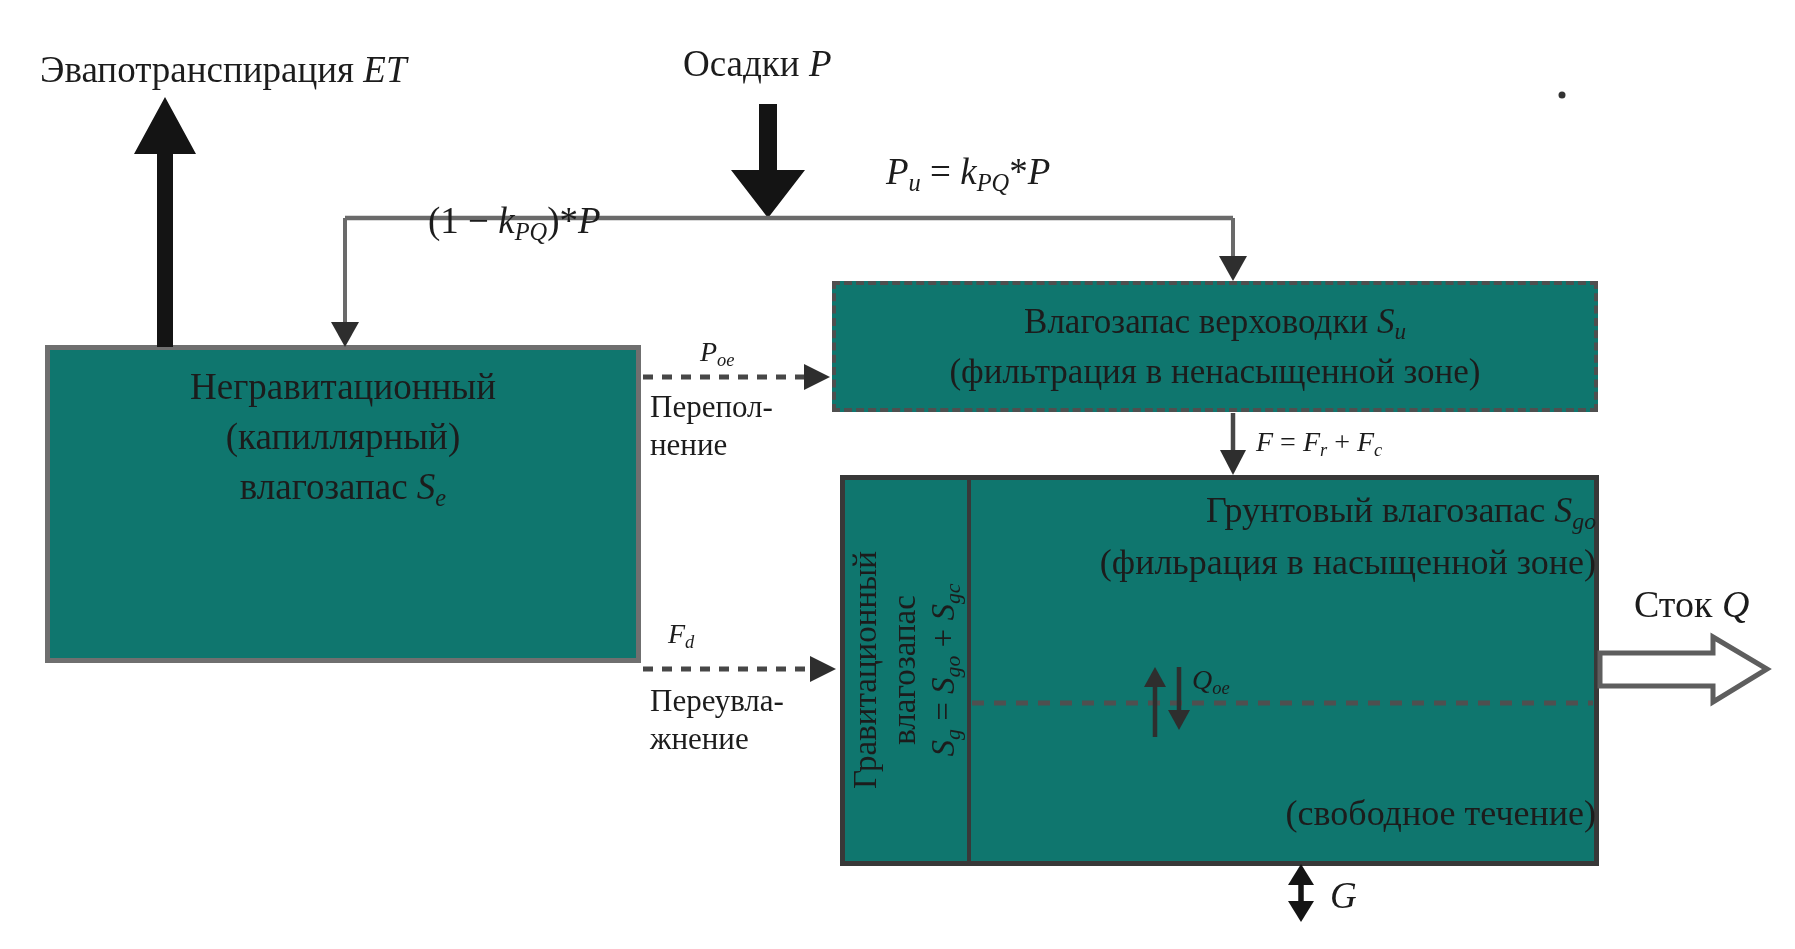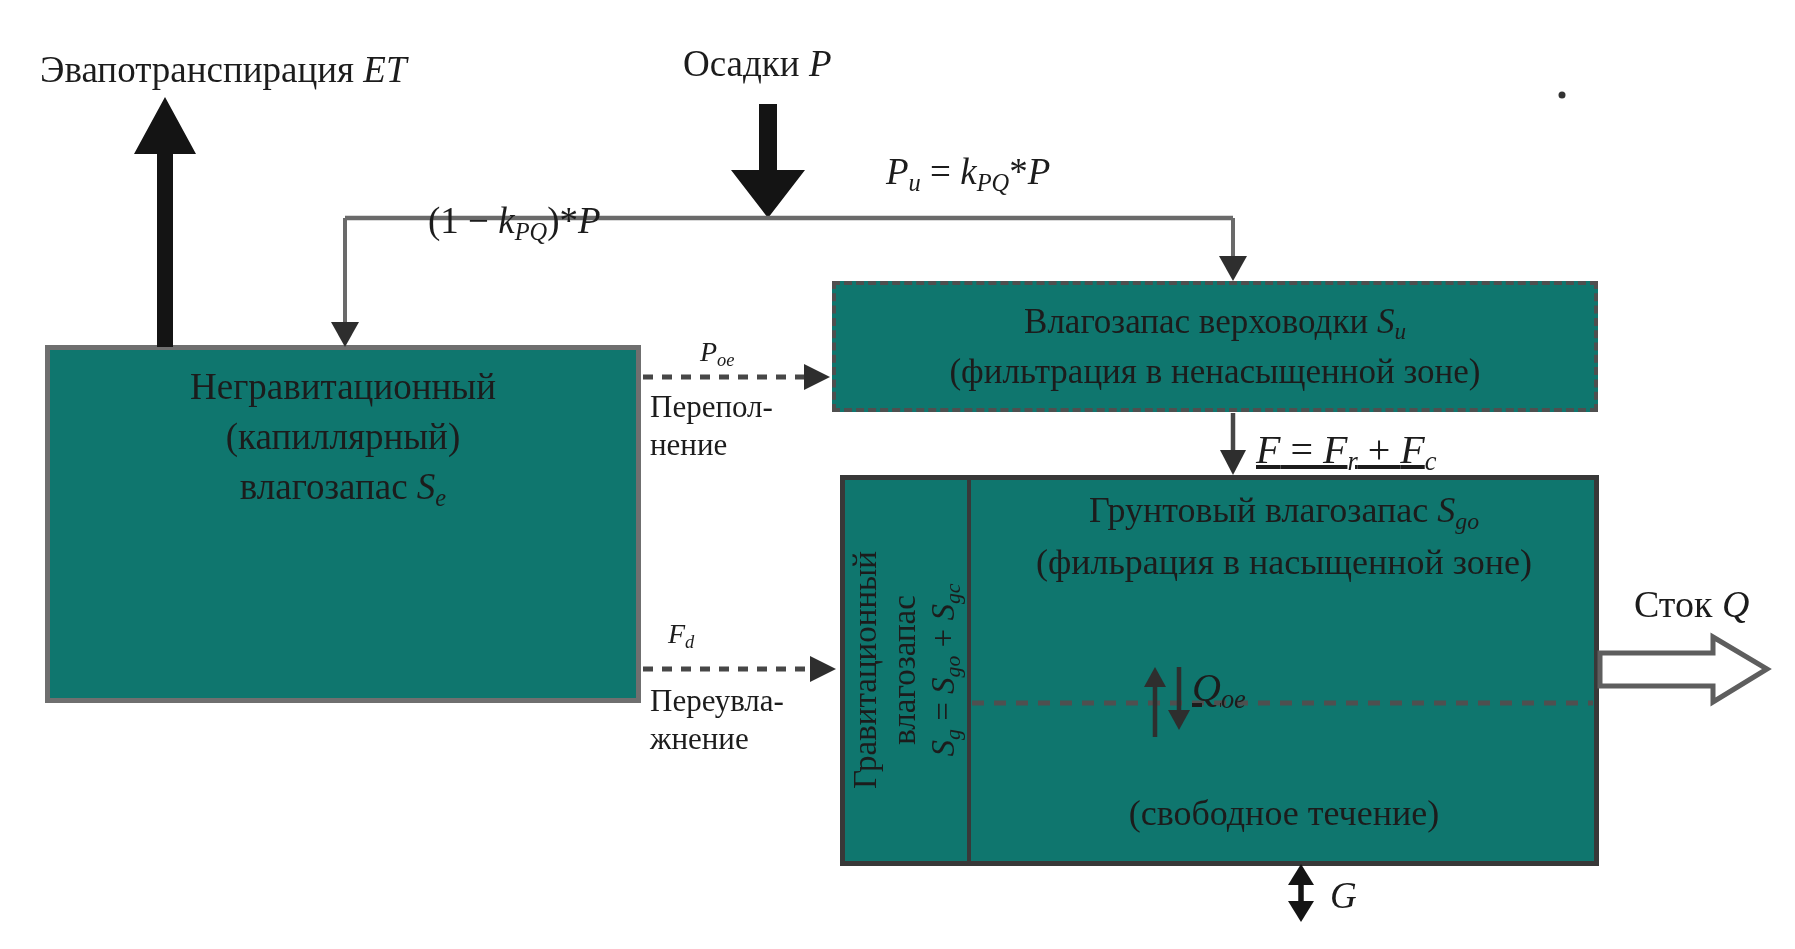--- a/index.html
+++ b/index.html
@@ -2,38 +2,38 @@
 <html><head>
 <meta charset="utf-8">
 <style>
   html,body{margin:0;padding:0;background:#fff;}
   .canvas{
     position:relative;width:1795px;height:949px;background:#fff;overflow:hidden;
     font-family:"Liberation Serif","DejaVu Serif",serif;color:#1c1c1c;
   }
   .layer{position:absolute;left:0;top:0;pointer-events:none;}
   .box{position:absolute;box-sizing:border-box;background:#0f766e;}
-  .box-capillary{left:45px;top:345px;width:596px;height:358px;border:5px solid #6f6f6f;
+  .box-capillary{left:45px;top:345px;width:596px;height:318px;border:5px solid #6f6f6f;
     padding-top:12px;text-align:center;font-size:37px;line-height:50px;}
   .box-perched{left:832px;top:281px;width:766px;height:131px;border:4px dashed #4f4f4f;
     display:flex;flex-direction:column;justify-content:center;text-align:center;
     font-size:35px;line-height:50px;}
   .box-grav{left:840px;top:475px;width:759px;height:391px;border:5px solid #383838;display:flex;}
   .grav-col{width:122px;border-right:4px solid #383838;}
   .grav-rot{position:absolute;left:714px;top:609px;width:380px;height:122px;
     transform:rotate(-90deg);transform-origin:50% 50%;
     display:flex;flex-direction:column;justify-content:center;text-align:center;
     font-size:33px;line-height:39px;white-space:nowrap;}
   .lbl{position:absolute;white-space:nowrap;}
-  .f37{font-size:37px;} .f36{font-size:40px;text-decoration:underline;}
+  .f37{font-size:37px;} .f36{font-size:28px;}
   .f34{font-size:28px;} .f31{font-size:31px;line-height:38px;} .f38{font-size:38px;}
   .it{font-style:italic;}
   .rm{font-style:normal;}
   sub{font-style:italic;font-size:0.66em;vertical-align:-0.28em;line-height:0;}
-  .ctext{position:absolute;left:972px;width:624px;text-align:center;font-size:36px;white-space:nowrap;}
+  .ctext{position:absolute;left:972px;width:624px;text-align:right;font-size:36px;white-space:nowrap;}
 </style>
 </head>
 <body>
 
 <div class="canvas">
 
   <div class="box box-capillary">
     <div>Негравитационный</div>
     <div>(капиллярный)</div>
     <div><span class="rm">влагозапас </span><span class="it">S</span><sub>e</sub></div>

